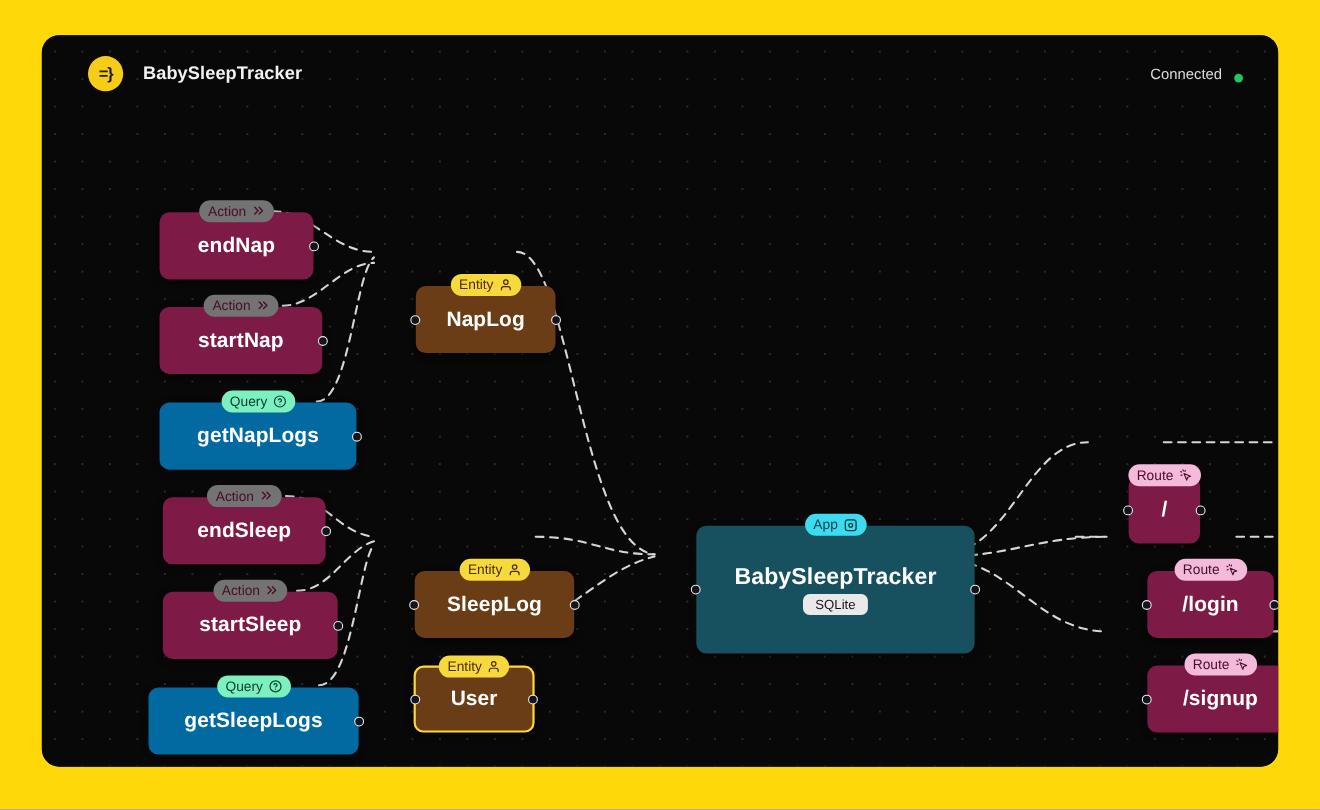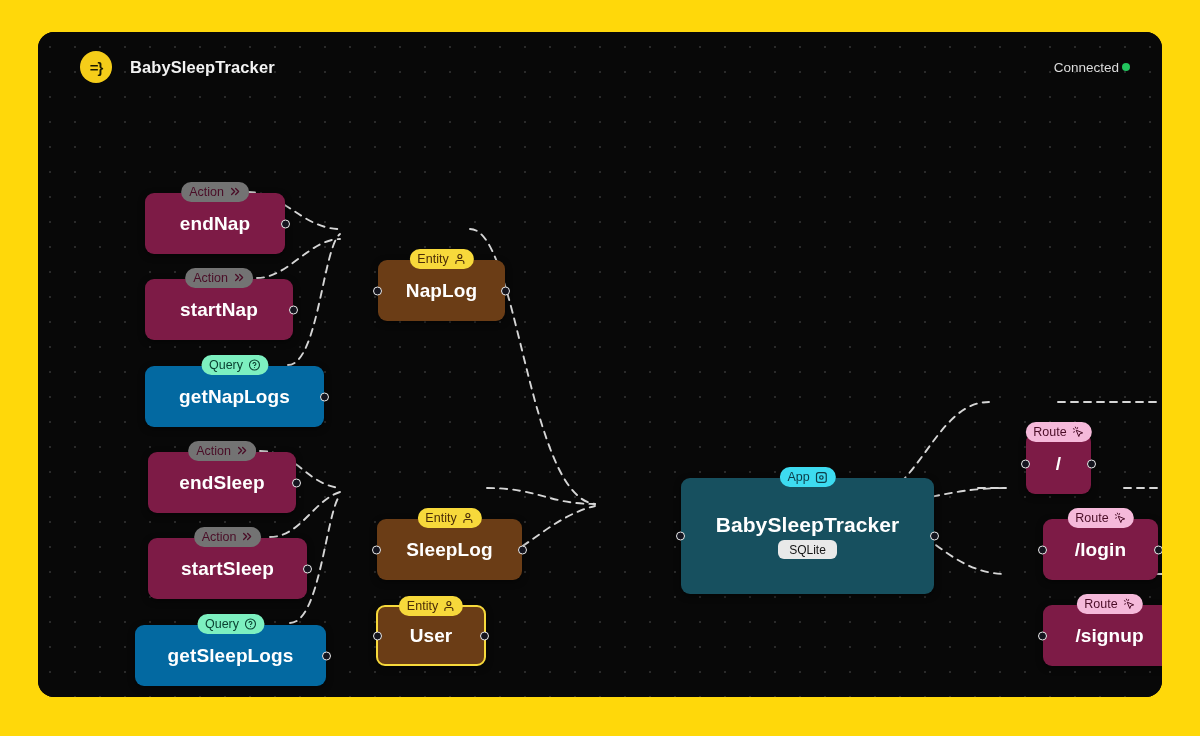--- a/index.html
+++ b/index.html
@@ -58,22 +58,22 @@
   #app-title {
     margin-left: 18px;
     color: #f2f2f2;
     font-size: 16.5px;
     font-weight: 700;
     letter-spacing: .1px;
   }
   #conn {
     margin-left: auto;
     display: flex;
-    align-items: center;
-    gap: 3px;
+    align-items: flex-end;
+    gap: 11px;
     color: #dcdcdc;
     font-size: 13.5px;
   }
   #conn-dot {
     width: 8px; height: 8px;
     border-radius: 50%;
     background: #22c55e;
   }
 
   
@@ -158,21 +158,20 @@
   .kind-app .badge { background: #3ddbf0; color: #0c3d49; }
 
   .selected { border: 2px solid #f7d93b; }
 
   
   #node-app {
     flex-direction: column;
     justify-content: center;
     gap: 3px;
     padding: 14px 20px;
-    margin-left: 48px;
   }
   #node-app .node-label { font-size: 21px; }
   .pill {
     background: #e9e9e9;
     color: #141414;
     border-radius: 6px;
     padding: 2.5px 11px;
     font-size: 12px;
     font-weight: 500;
     white-space: nowrap;

